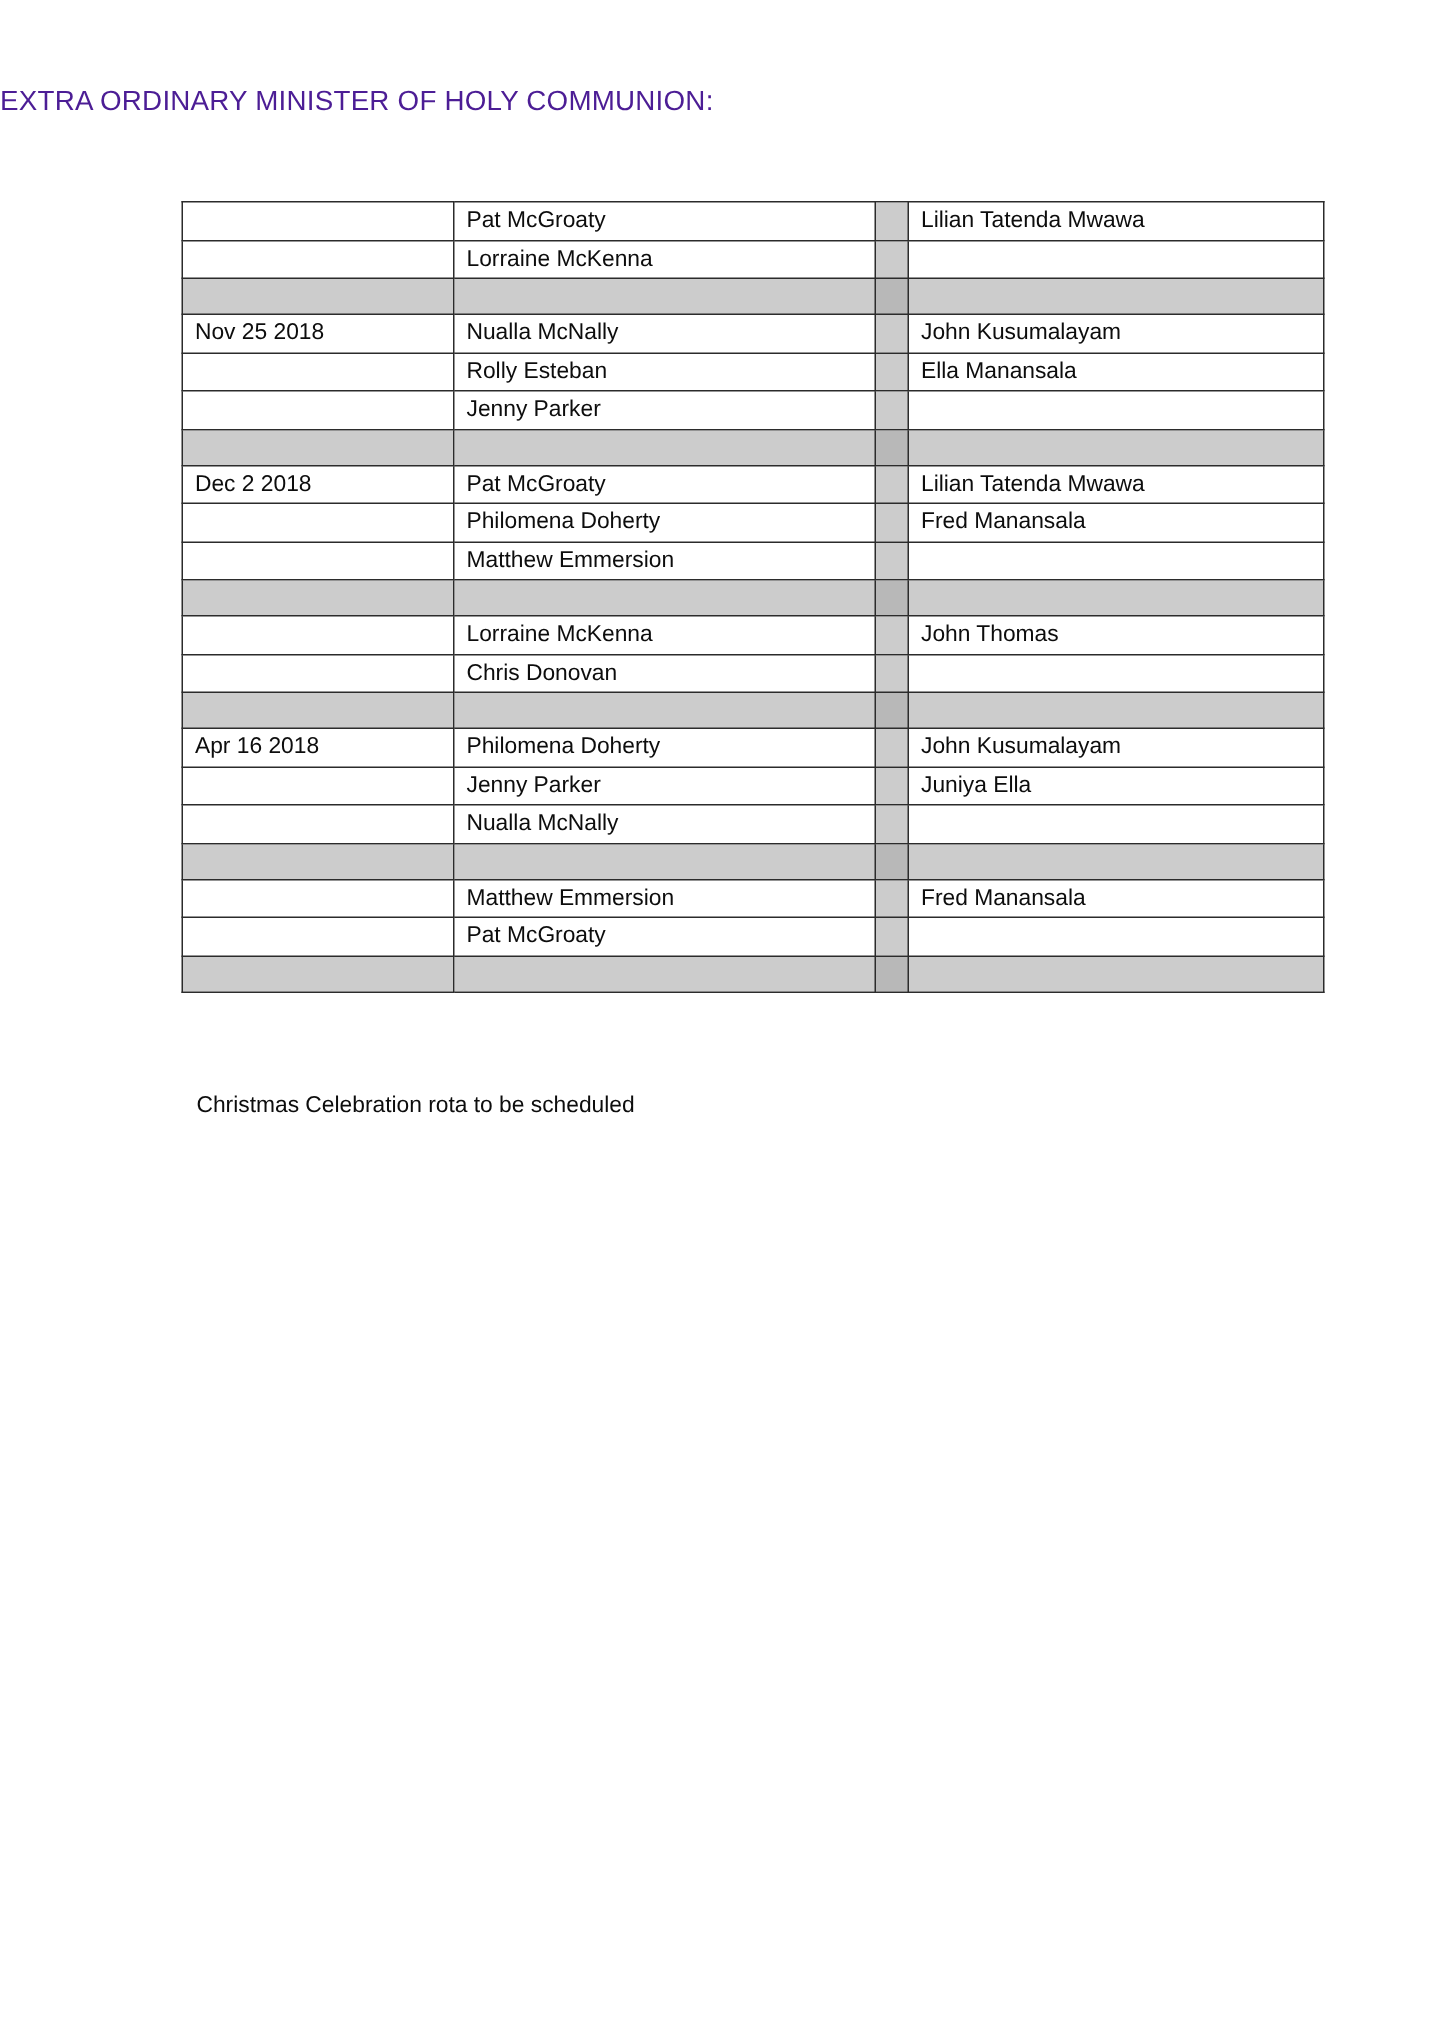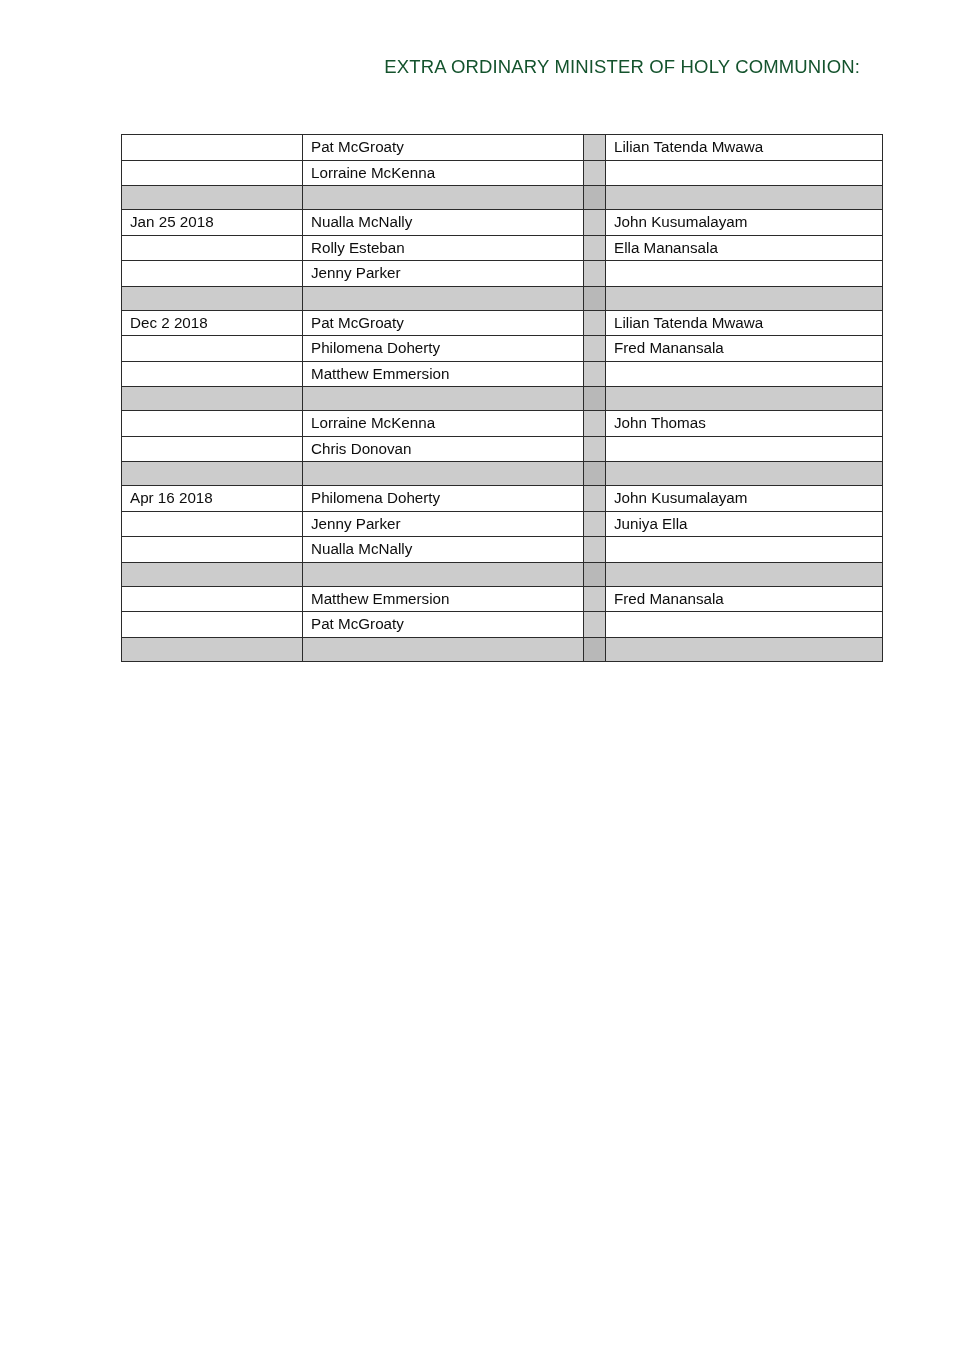--- a/index.html
+++ b/index.html
@@ -22,25 +22,25 @@
     width: 960px;
     height: 1357px;
     box-sizing: border-box;
   }
 
   .doc-title {
     position: absolute;
     top: 56px;
     left: 0;
     width: 860px;
-    text-align: right;
+    text-align: left;
     font-size: 18.5px;
     font-weight: 400;
     letter-spacing: 0.15px;
-    color: #14532d;
+    color: #4c1d95;
     white-space: nowrap;
   }
 
   .rota-table-wrap {
     position: absolute;
     top: 134px;
     left: 121px;
     width: 761px;
   }
 
@@ -124,21 +124,21 @@
             <td class="gap-col"></td>
             <td class="name-col"></td>
           </tr>
           <tr class="spacer-row">
             <td class="date-col"></td>
             <td class="name-col"></td>
             <td class="gap-col"></td>
             <td class="name-col"></td>
           </tr>
           <tr class="data-row">
-            <td class="date-col">Jan 25 2018</td>
+            <td class="date-col">Nov 25 2018</td>
             <td class="name-col">Nualla McNally</td>
             <td class="gap-col"></td>
             <td class="name-col">John Kusumalayam</td>
           </tr>
           <tr class="data-row">
             <td class="date-col"></td>
             <td class="name-col">Rolly Esteban</td>
             <td class="gap-col"></td>
             <td class="name-col">Ella Manansala</td>
           </tr>
@@ -235,14 +235,15 @@
           <tr class="spacer-row">
             <td class="date-col"></td>
             <td class="name-col"></td>
             <td class="gap-col"></td>
             <td class="name-col"></td>
           </tr>
         </tbody>
     </table>
   </div>
 
+  <div class="footer-note">Christmas Celebration rota to be scheduled</div>
 
 </div>
 
 </body></html>

